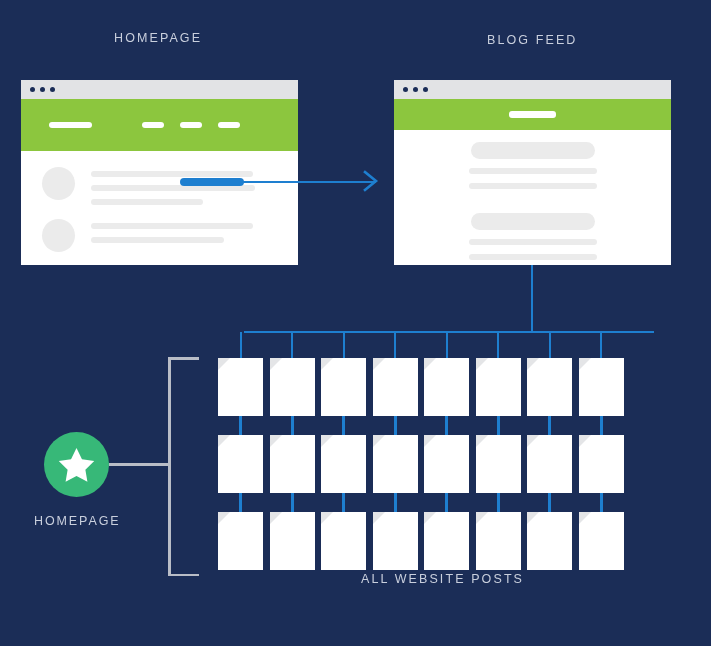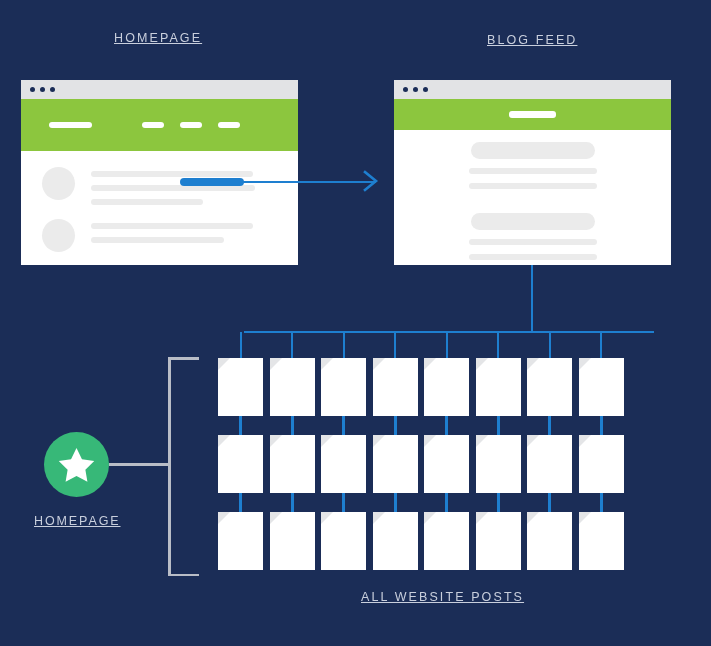--- a/index.html
+++ b/index.html
@@ -21,25 +21,24 @@
   }
 
   
   .caption {
     position: absolute;
     color: #c9cfdd;
     font-size: 12.5px;
     letter-spacing: 2.1px;
     white-space: nowrap;
     font-weight: 400;
-    text-decoration: underline;
   }
   #cap-homepage { left: 114px; top: 31px; }
   #cap-blogfeed { left: 487px; top: 33px; text-align: right; }
-  #cap-allposts { left: 361px; top: 590px; font-size: 12.5px; letter-spacing: 2.1px; }
+  #cap-allposts { left: 361px; top: 572px; font-size: 12.5px; letter-spacing: 2.1px; }
   #cap-authority { left: 34px; top: 514px; font-size: 12.5px; letter-spacing: 1.9px; }
 
   
   .browser {
     position: absolute;
     background: #ffffff;
     overflow: hidden;
   }
   #win-homepage { left: 21px; top: 80px; width: 277px; height: 185px; }
   #win-blogfeed { left: 394px; top: 80px; width: 277px; height: 185px; }

